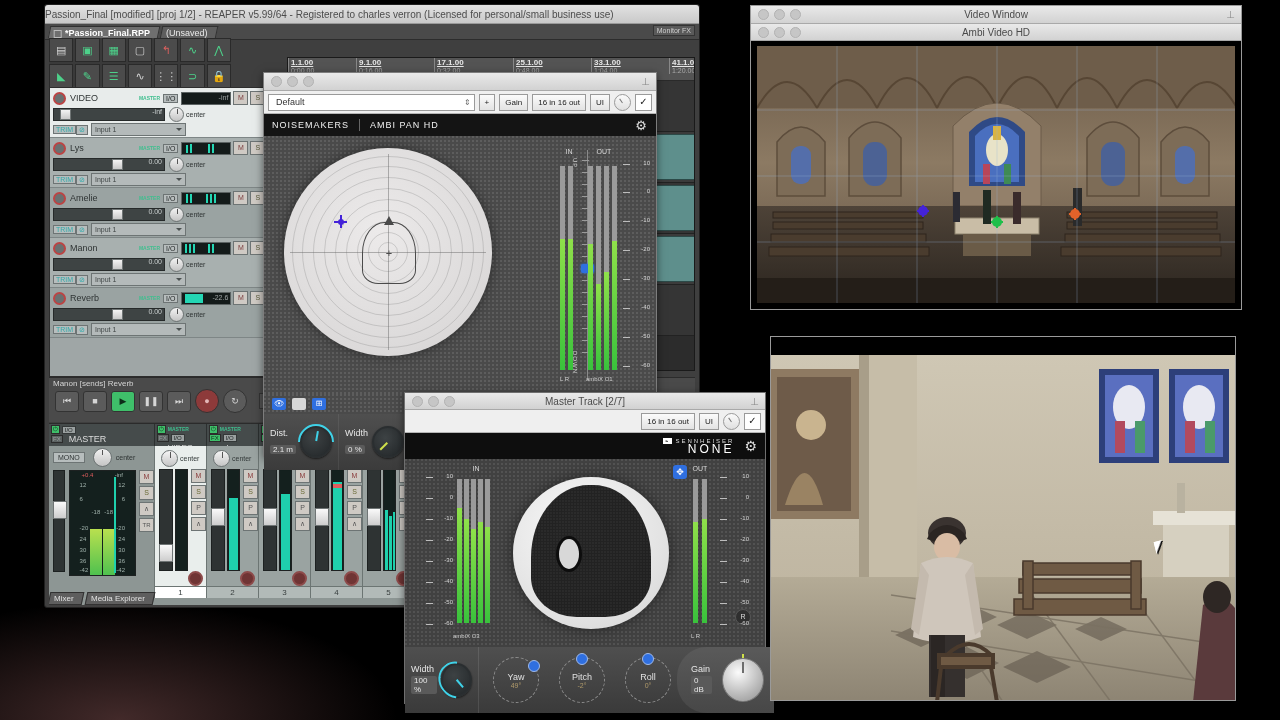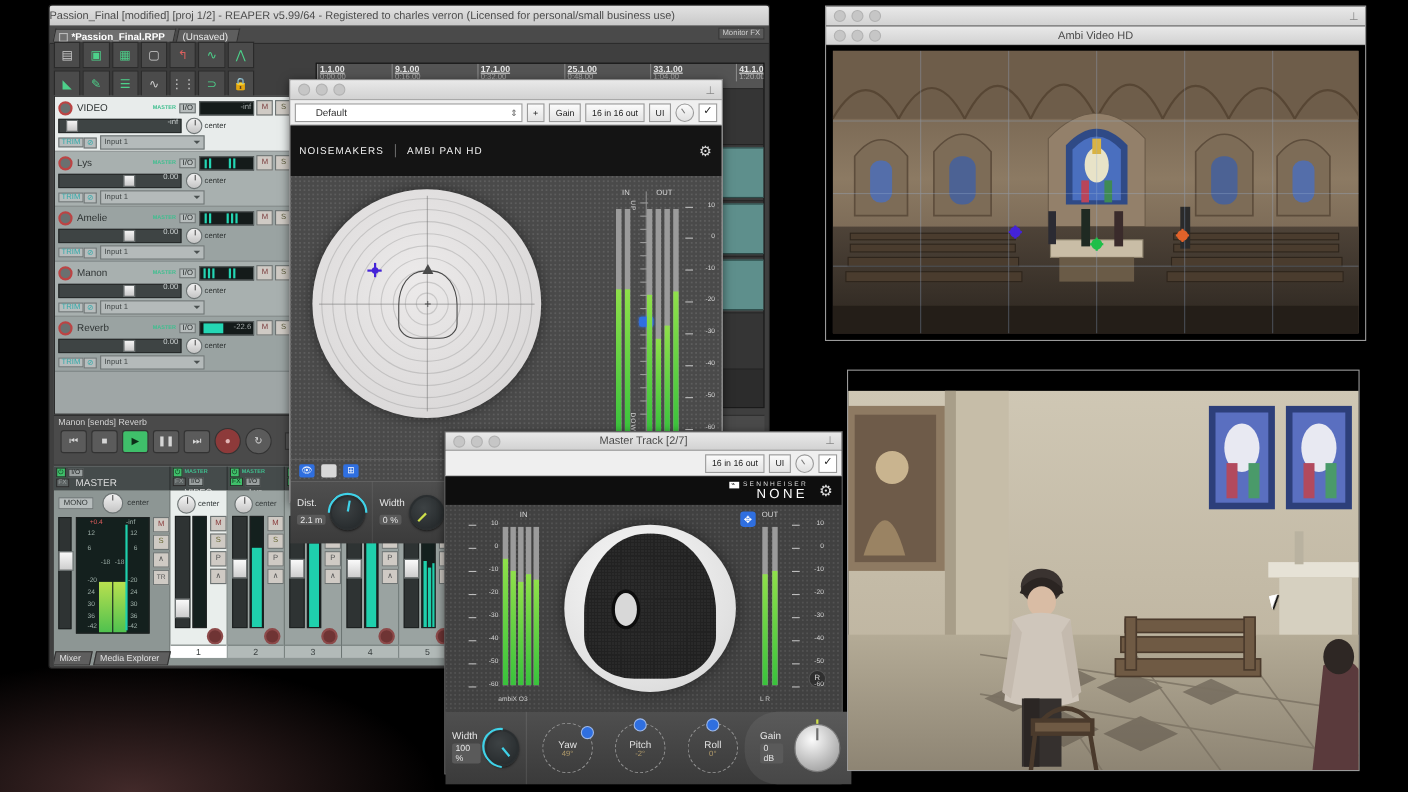--- a/index.html
+++ b/index.html
@@ -162,31 +162,31 @@
   .btab{font-size:8px;color:#e2e2e2;background:#5e5e5e;border:1px solid #313131;padding:1px 8px 1px 4px;
       transform:skewX(-12deg);margin-right:3px;}
   .btab span{display:inline-block;transform:skewX(12deg);}
 
   
   #ambipan{left:263px;top:72px;width:394px;height:385px;background:#d3d3d3;
       border:1px solid #7d7d7d;box-shadow:0 2px 8px rgba(0,0,0,.5);}
   .fxbar{height:22px;background:#efefef;border-bottom:1px solid #b5b5b5;display:flex;
       align-items:center;padding:0 4px;gap:4px;}
   .fxsel{flex:1;height:15px;background:#fff;border:1px solid #9a9a9a;font-size:9px;
-      color:#333;line-height:15px;padding-left:18px;position:relative;}
+      color:#333;line-height:15px;padding-left:7px;position:relative;}
   .fxsel::after{content:"⇕";position:absolute;right:3px;top:0;font-size:8px;color:#666;}
   .fxbtn{height:15px;background:linear-gradient(#fbfbfb,#e3e3e3);border:1px solid #9a9a9a;
       font-size:8px;color:#222;line-height:15px;padding:0 5px;}
   .fxcirc{width:15px;height:15px;border-radius:50%;background:linear-gradient(#fbfbfb,#e0e0e0);
       border:1px solid #9a9a9a;position:relative;}
   .fxcirc::after{content:"";position:absolute;left:7px;top:3px;width:1px;height:5px;background:#777;
       transform:rotate(-35deg);transform-origin:bottom;}
   .fxchk{width:15px;height:15px;background:#fff;border:1px solid #9a9a9a;font-size:10px;
       text-align:center;line-height:14px;color:#222;}
-  .nmbar{height:22px;background:#141414;display:flex;align-items:center;padding:12px 8px;
+  .nmbar{height:22px;background:#141414;display:flex;align-items:center;padding:0 8px;
       color:#f0f0f0;font-size:9px;letter-spacing:1px;}
   .nmbar .div{width:1px;height:12px;background:#666;margin:0 10px;}
   .gear{margin-left:auto;font-size:13px;color:#ddd;}
   .panbody{position:relative;height:258px;
       background-color:#4a4a4a;
       background-image:radial-gradient(circle at 1px 1px,#5d5d5d 1px,transparent 1px);
       background-size:4px 4px;}
   .pandisc{position:absolute;left:20px;top:12px;width:208px;height:208px;border-radius:50%;
       background:radial-gradient(circle at 45% 40%,#eceaea 0%,#dcdada 70%,#cfcdcd 100%);
       box-shadow:0 0 12px rgba(0,0,0,.45);}
@@ -1098,20 +1098,21 @@
     </div>
   </div>
 
   <div class="win" id="vidwin">
     <div class="mac-title">
       <div class="lights">
           <i></i>
           <i></i>
           <i></i>
         </div>
+      <div class="tt">Video Window</div>
       <span style="position:absolute;right:6px;font-size:10px;color:#888">⊥</span>
     </div>
     <div class="mac-title" style="height:16px">
       <div class="lights">
           <i></i>
           <i></i>
           <i></i>
         </div>
       <div class="tt">Ambi Video HD</div>
     </div>

